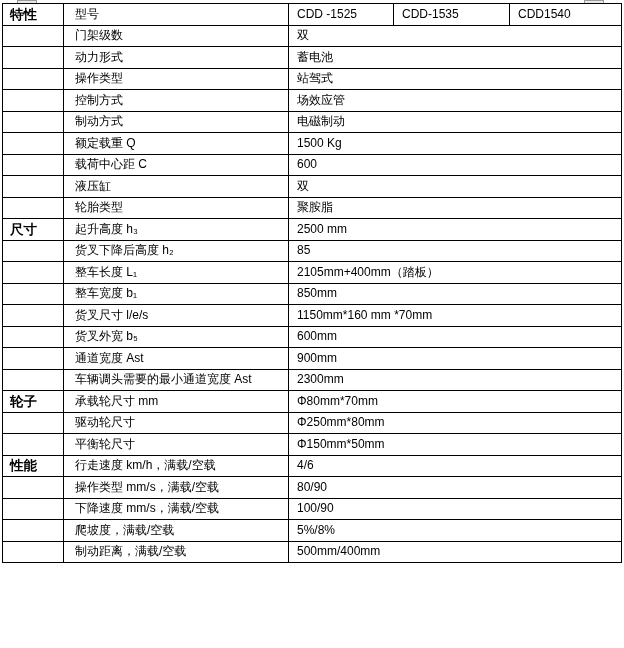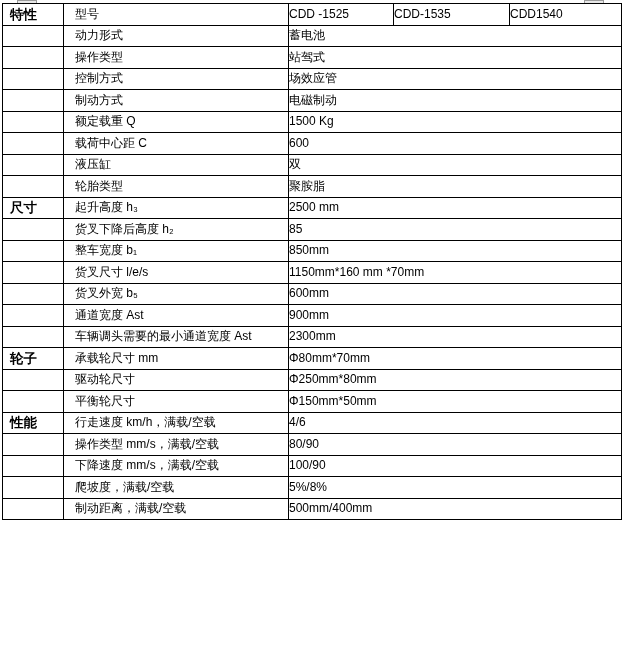--- a/index.html
+++ b/index.html
@@ -53,21 +53,21 @@
   table.spec td.sec {
     font-weight: bold;
     font-size: 13.5px;
     padding-left: 7px;
   }
   table.spec td.lbl {
     padding-left: 11px;
     margin-top: 43px;
   }
   table.spec td.val {
-    padding-left: 0;
+    padding-left: 8px;
   }
 </style>
 </head>
 <body>
 
 <div class="page">
   <div class="handle left"></div>
   <div class="handle right"></div>
 
   <table class="spec">
@@ -81,20 +81,25 @@
     <tbody>
         <tr>
           <td class="sec">特性</td>
           <td class="lbl">型号</td>
           <td class="val">CDD -1525</td>
           <td class="val">CDD-1535</td>
           <td class="val">CDD1540</td>
         </tr>
         <tr>
           <td class="sec"></td>
+          <td class="lbl">门架级数</td>
+          <td class="val" colspan="3">双</td>
+        </tr>
+        <tr>
+          <td class="sec"></td>
           <td class="lbl">动力形式</td>
           <td class="val" colspan="3">蓄电池</td>
         </tr>
         <tr>
           <td class="sec"></td>
           <td class="lbl">操作类型</td>
           <td class="val" colspan="3">站驾式</td>
         </tr>
         <tr>
           <td class="sec"></td>
@@ -131,20 +136,25 @@
           <td class="lbl">起升高度 h₃</td>
           <td class="val" colspan="3">2500 mm</td>
         </tr>
         <tr>
           <td class="sec"></td>
           <td class="lbl">货叉下降后高度 h₂</td>
           <td class="val" colspan="3">85</td>
         </tr>
         <tr>
           <td class="sec"></td>
+          <td class="lbl">整车长度 L₁</td>
+          <td class="val" colspan="3">2105mm+400mm（踏板）</td>
+        </tr>
+        <tr>
+          <td class="sec"></td>
           <td class="lbl">整车宽度 b₁</td>
           <td class="val" colspan="3">850mm</td>
         </tr>
         <tr>
           <td class="sec"></td>
           <td class="lbl">货叉尺寸 l/e/s</td>
           <td class="val" colspan="3">1150mm*160 mm *70mm</td>
         </tr>
         <tr>
           <td class="sec"></td>

